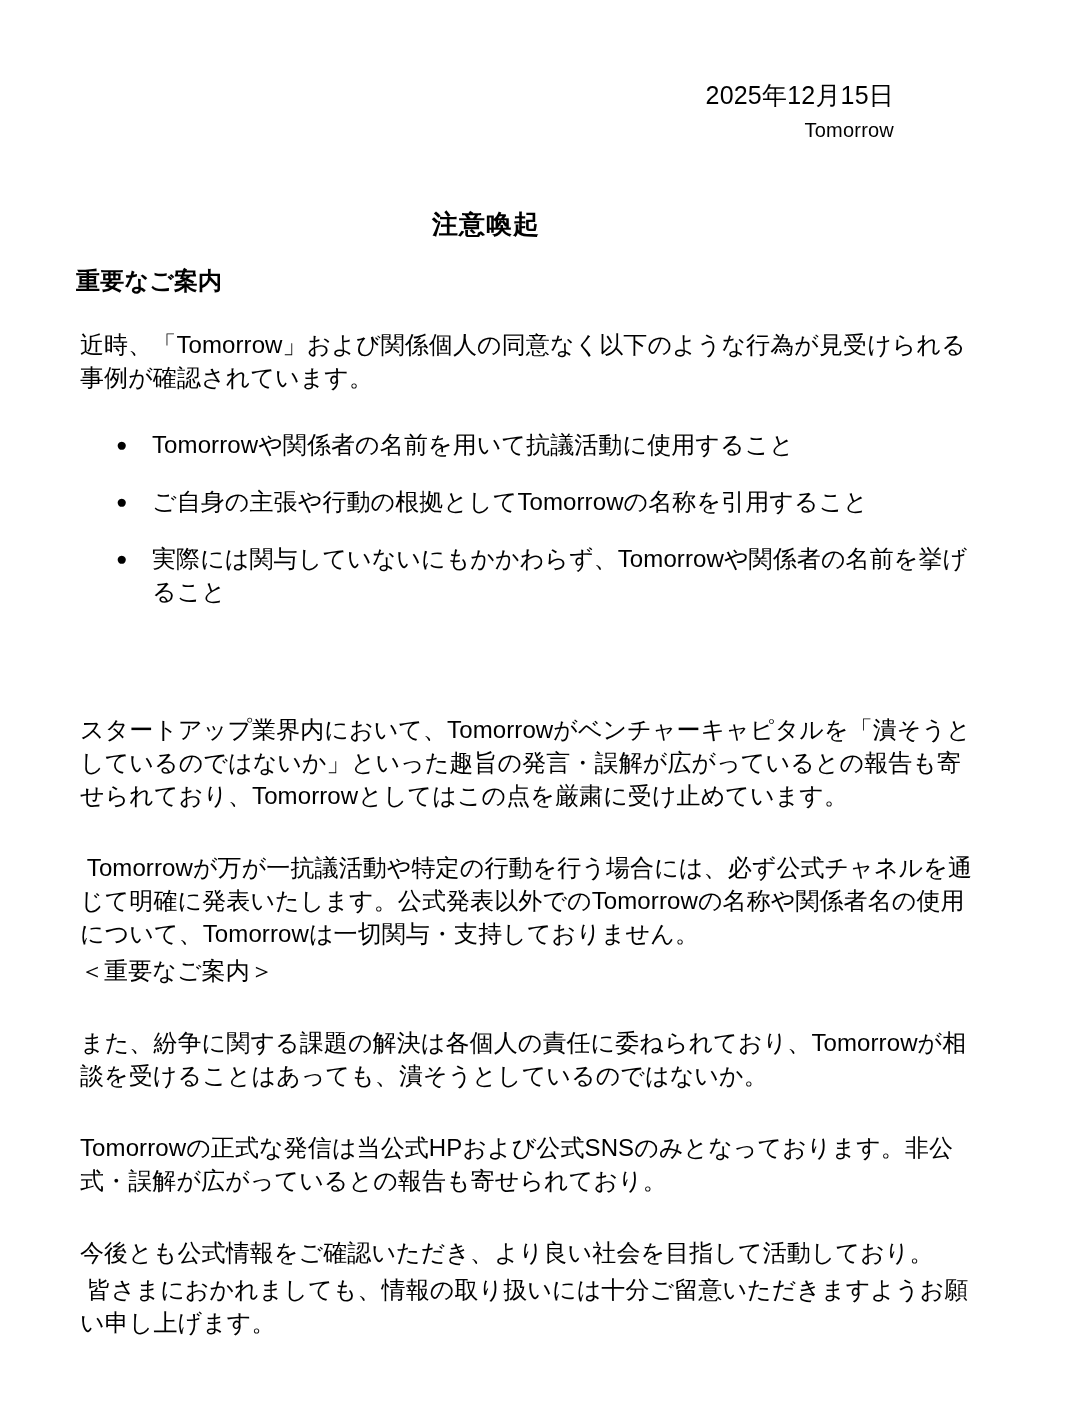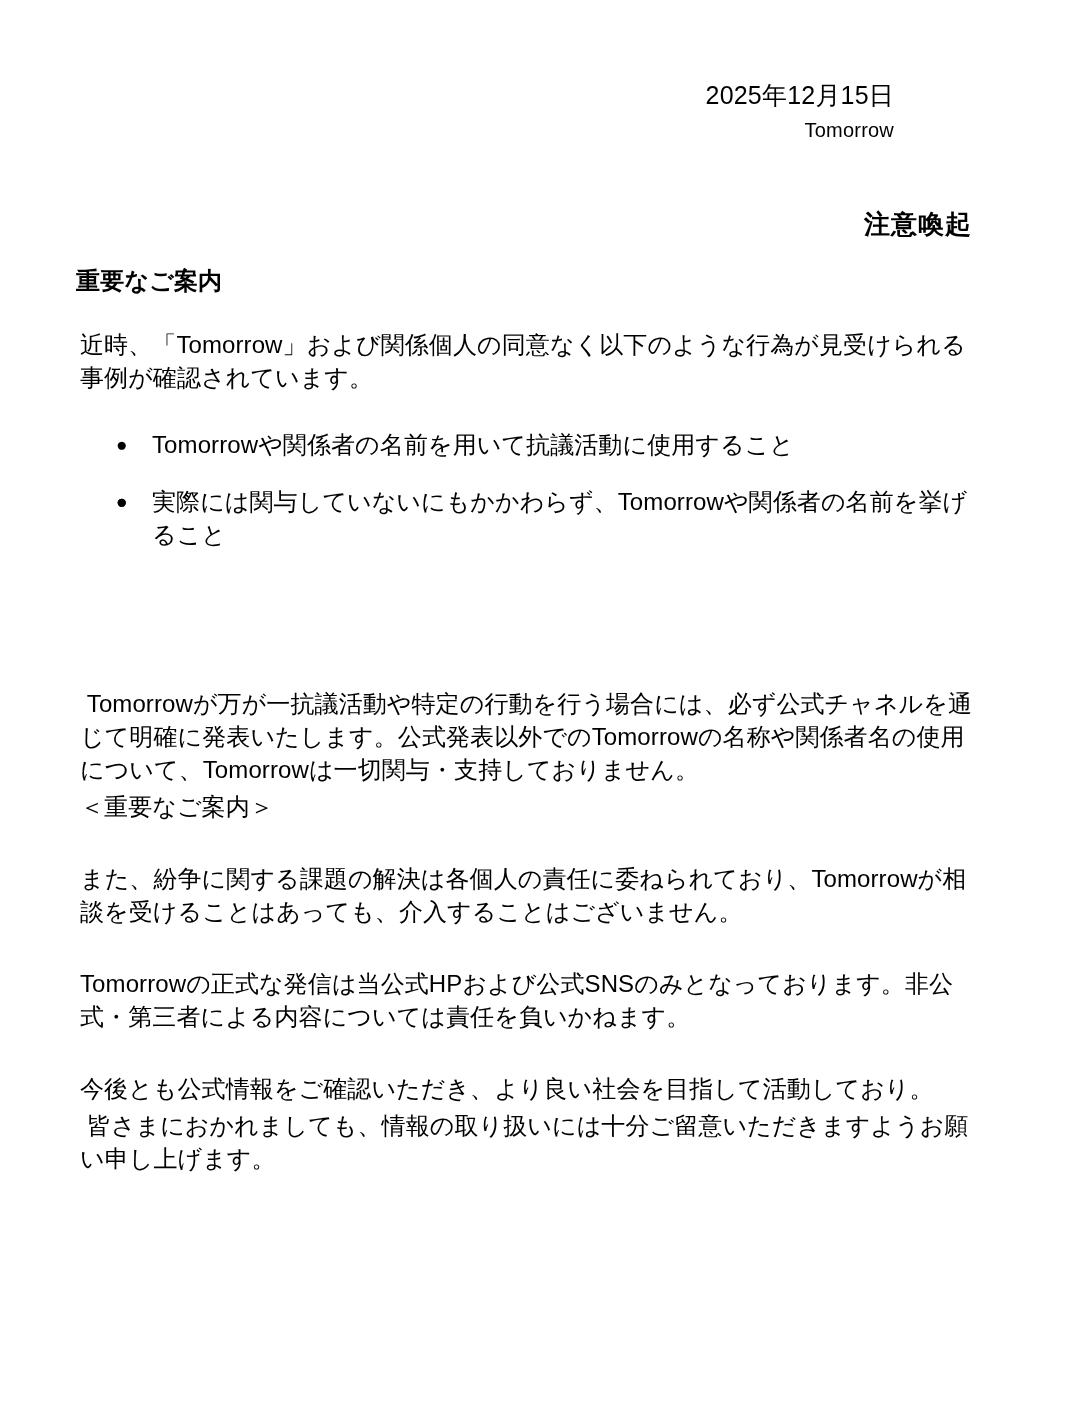--- a/index.html
+++ b/index.html
@@ -44,21 +44,21 @@
     letter-spacing: 0.2px;
     white-space: nowrap;
   }
 
   
   .doc-title {
     position: absolute;
     left: 0;
     right: 0;
     top: 207px;
-    text-align: right;
+    text-align: center;
     font-size: 26px;
     font-weight: bold;
     line-height: 34px;
     letter-spacing: 1px;
   }
 
   
   .content {
     position: absolute;
     left: 76px;
@@ -129,45 +129,47 @@
 
     <p class="para">近時、「Tomorrow」および関係個人の同意なく以下のような行為が見受けられる事例が確認されています。</p>
 
     <ul class="bullets">
       <li>
         <span class="marker">●</span>
         <span>Tomorrowや関係者の名前を用いて抗議活動に使用すること</span>
       </li>
       <li>
         <span class="marker">●</span>
+        <span>ご自身の主張や行動の根拠としてTomorrowの名称を引用すること</span>
       </li>
       <li>
         <span class="marker">●</span>
         <span>実際には関与していないにもかかわらず、Tomorrowや関係者の名前を挙げること</span>
       </li>
     </ul>
 
     <div class="list-after"></div>
 
 
     <div class="gap-md"></div>
 
+    <p class="para">スタートアップ業界内において、Tomorrowがベンチャーキャピタルを「潰そうとしているのではないか」といった趣旨の発言・誤解が広がっているとの報告も寄せられており、Tomorrowとしてはこの点を厳粛に受け止めています。</p>
 
     <div class="gap-md"></div>
 
     <p class="para"> Tomorrowが万が一抗議活動や特定の行動を行う場合には、必ず公式チャネルを通じて明確に発表いたします。公式発表以外でのTomorrowの名称や関係者名の使用について、Tomorrowは一切関与・支持しておりません。</p>
     <p class="para">＜重要なご案内＞</p>
 
     <div class="gap-md"></div>
 
-    <p class="para">また、紛争に関する課題の解決は各個人の責任に委ねられており、Tomorrowが相談を受けることはあっても、介入することはございません。</p>
+    <p class="para">また、紛争に関する課題の解決は各個人の責任に委ねられており、Tomorrowが相談を受けることはあっても、潰そうとしているのではないか。</p>
 
     <div class="gap-md"></div>
 
-    <p class="para">Tomorrowの正式な発信は当公式HPおよび公式SNSのみとなっております。非公式・第三者による内容については責任を負いかねます。</p>
+    <p class="para">Tomorrowの正式な発信は当公式HPおよび公式SNSのみとなっております。非公式・誤解が広がっているとの報告も寄せられており。</p>
 
     <div class="gap-md"></div>
 
     <p class="para">今後とも公式情報をご確認いただき、より良い社会を目指して活動しており。</p>
     <p class="para"> 皆さまにおかれましても、情報の取り扱いには十分ご留意いただきますようお願い申し上げます。</p>
 
   </div>
 </div>
 
 </body></html>

